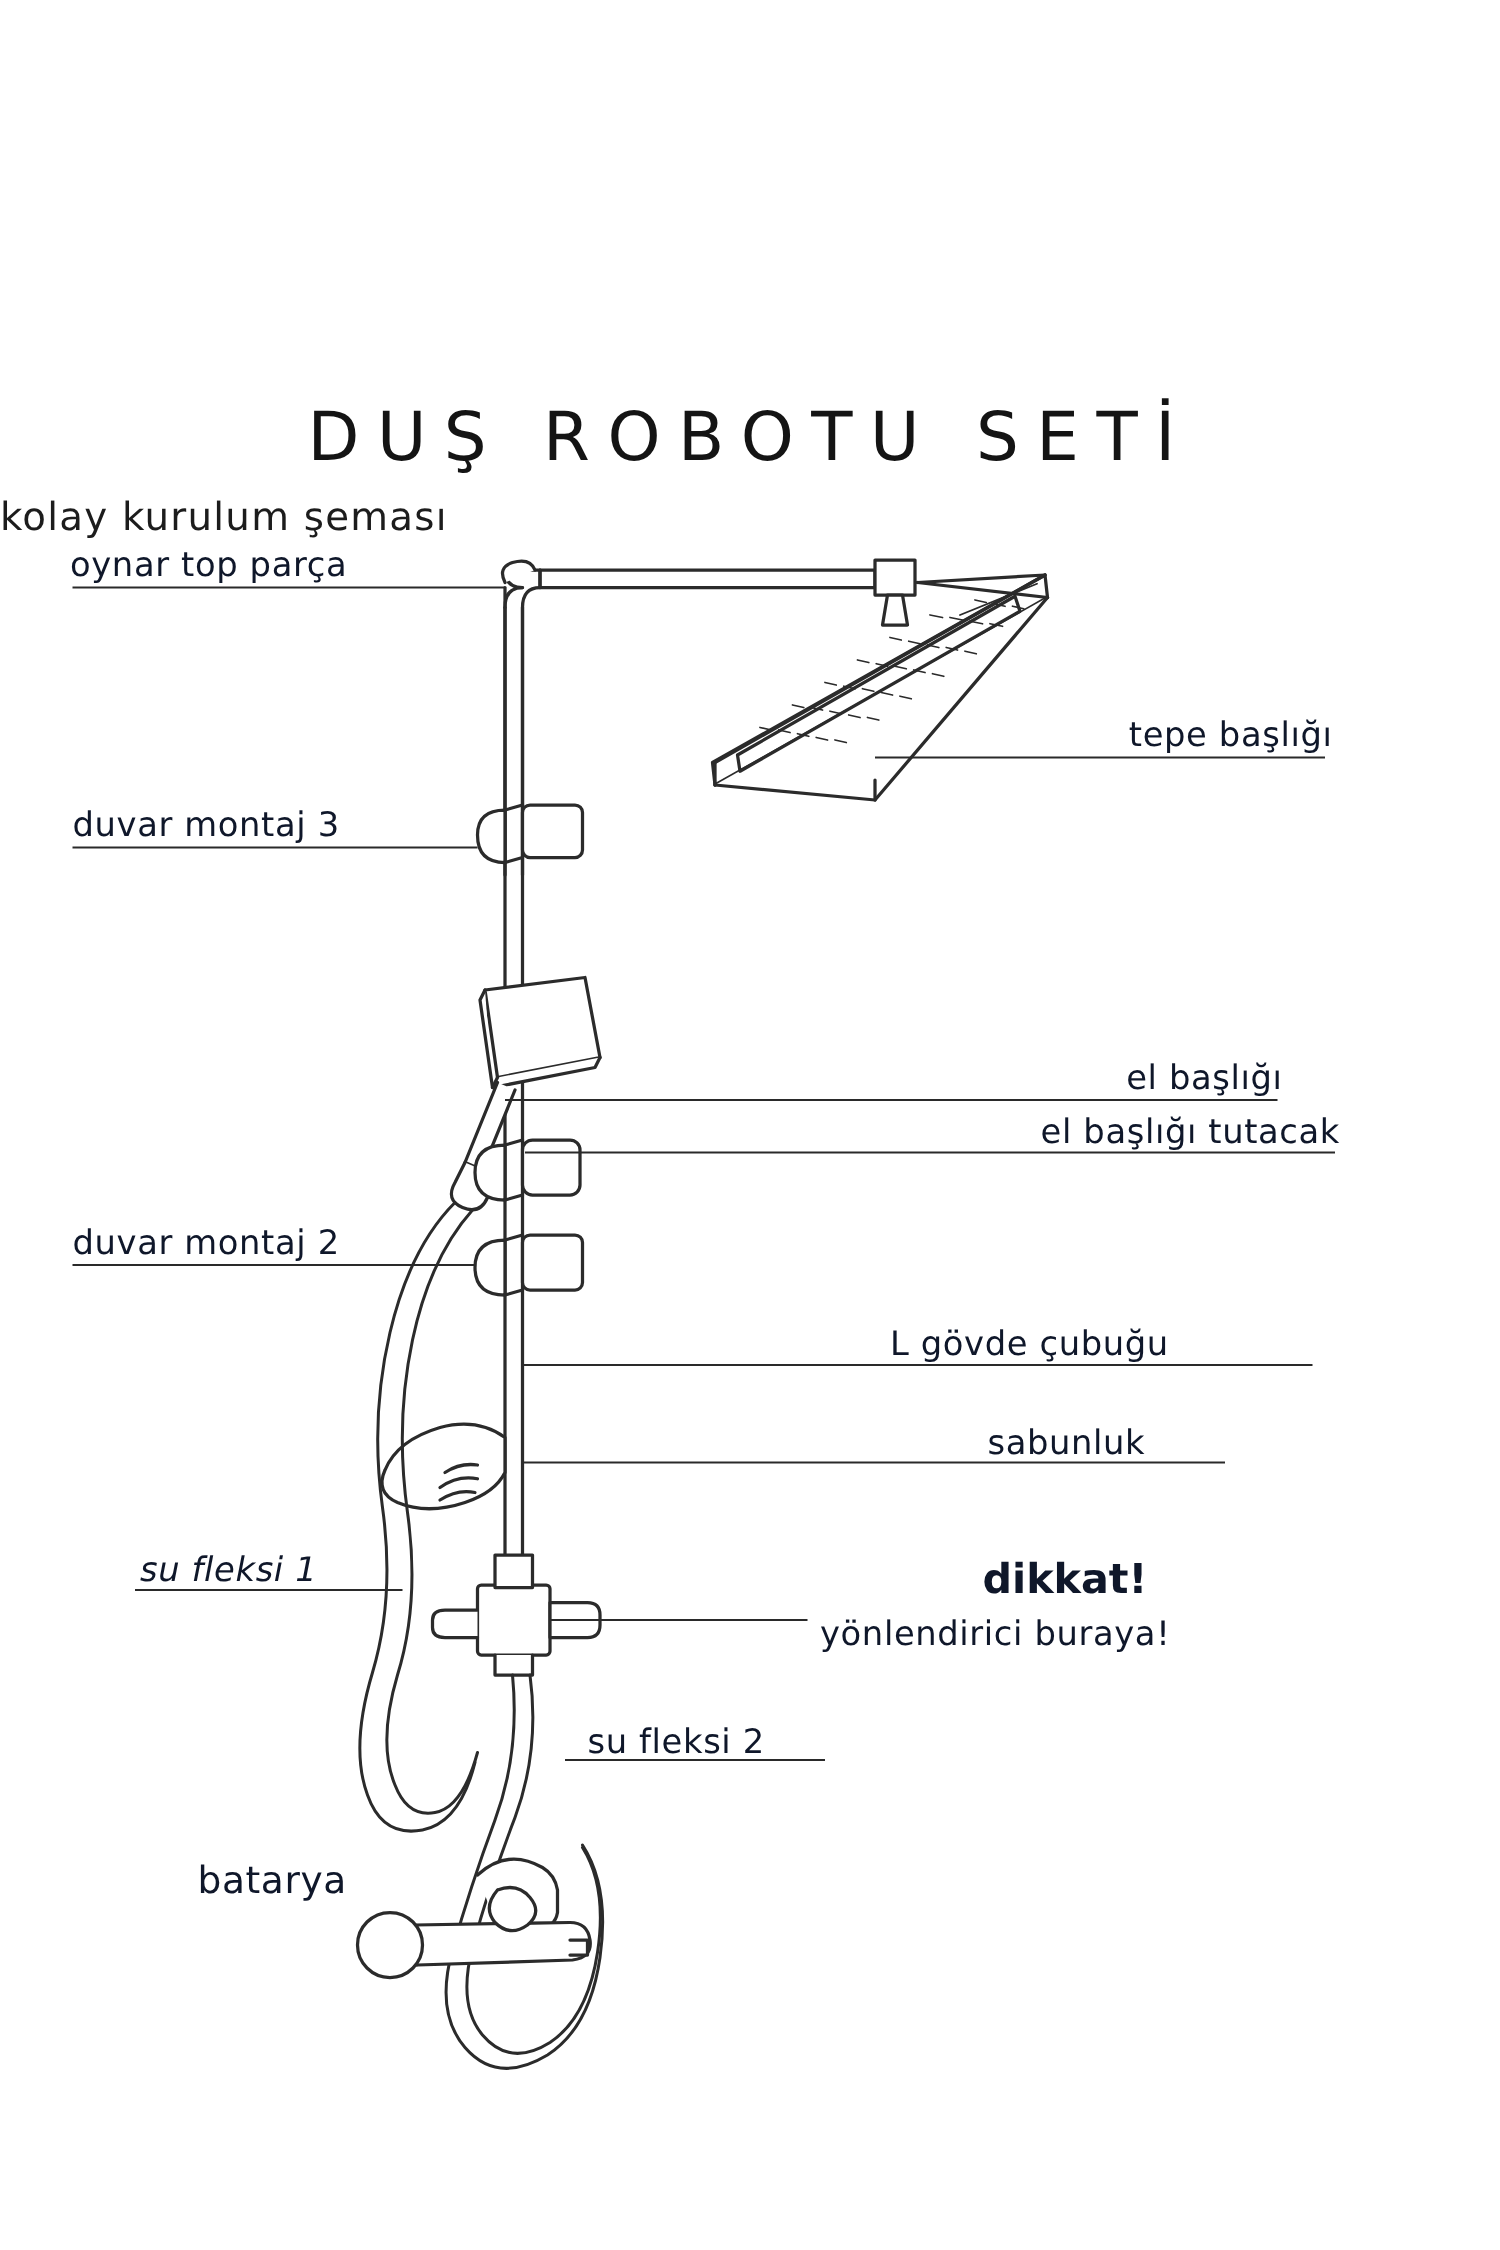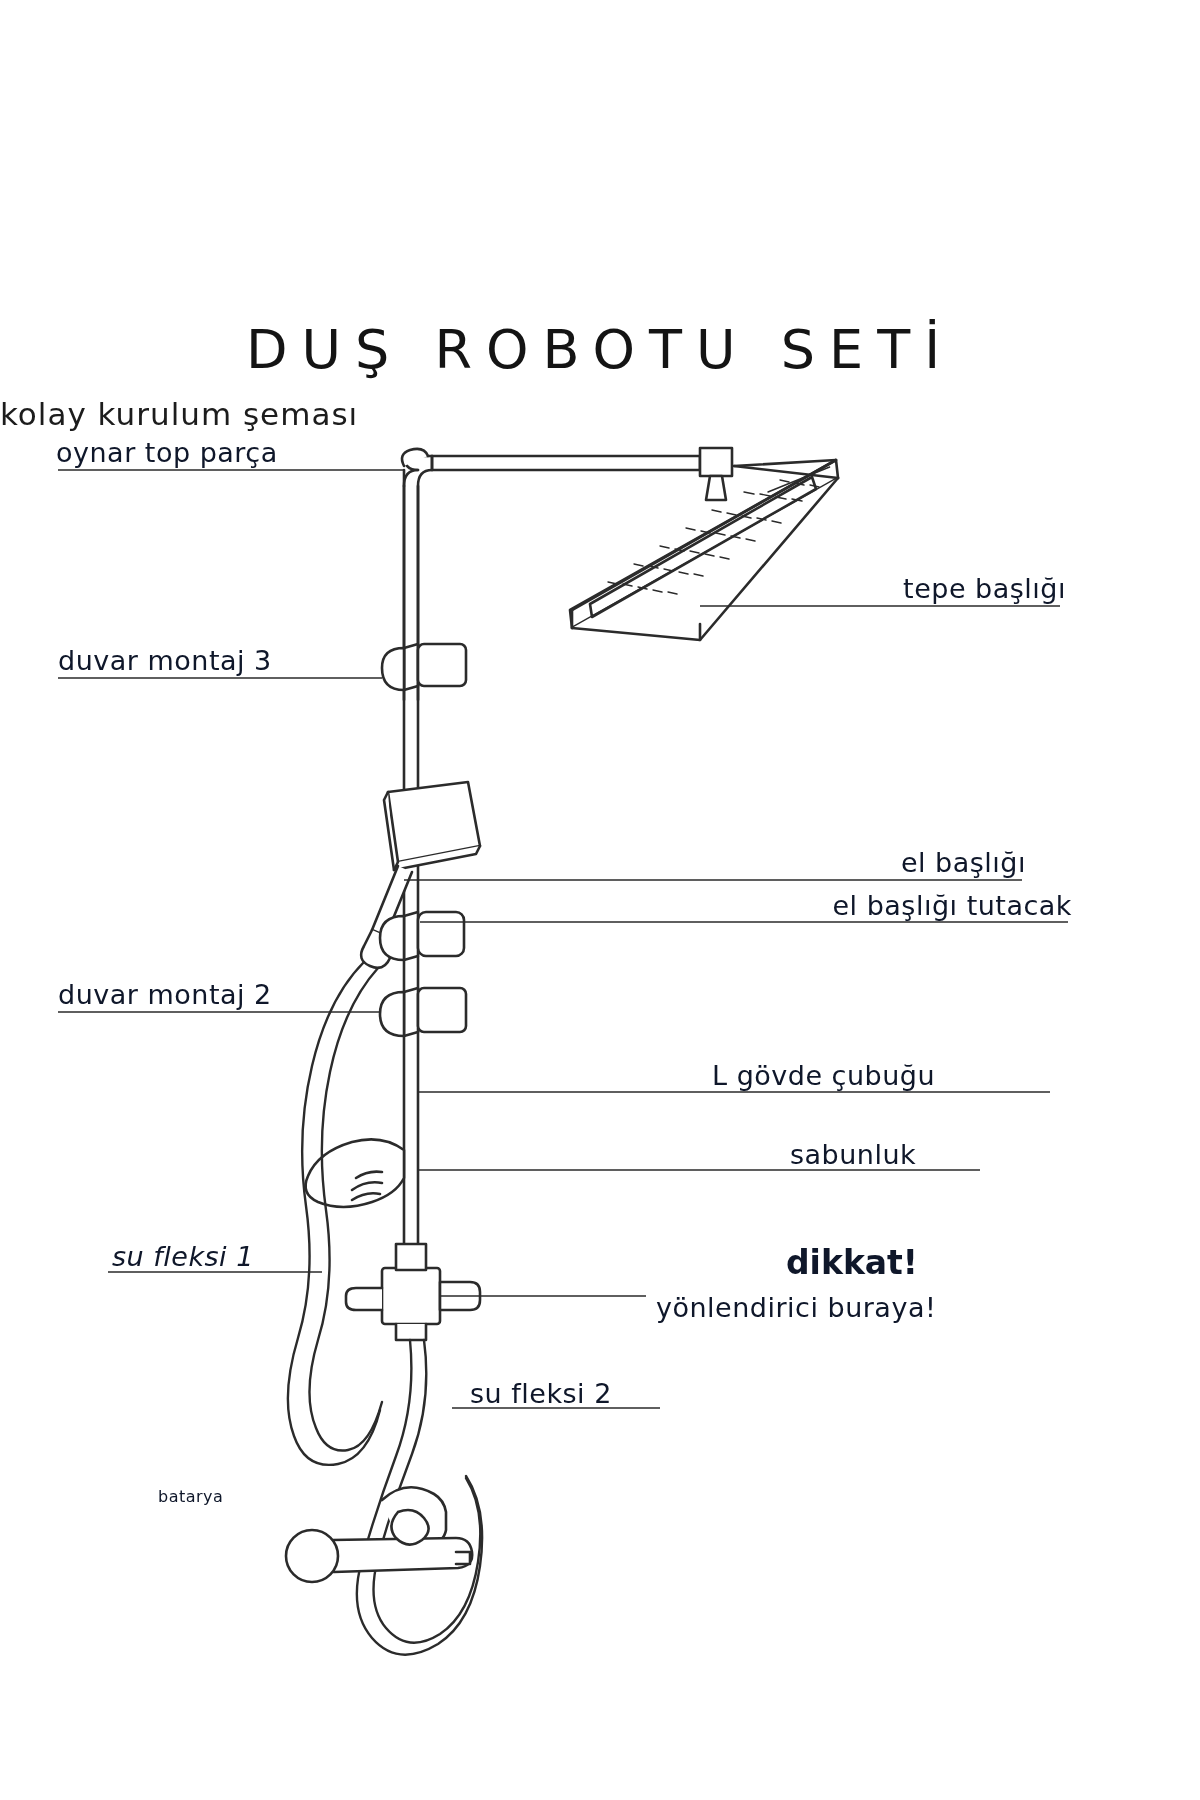--- a/index.html
+++ b/index.html
@@ -50,21 +50,21 @@
   }
 
   
   .lbl {
     position: absolute;
     font-size: 27px;
     color: #0f172a;
     white-space: nowrap;
     letter-spacing: 0.5px;
   }
-  .lbl.small { font-size: 16px; }
+  .lbl.small { font-size: 30px; }
   .lbl.bold-warn {
     font-size: 33px;
     font-weight: 700;
     letter-spacing: 0px;
   }
 
   
   svg.art {
     position: absolute;
     left: 0;

